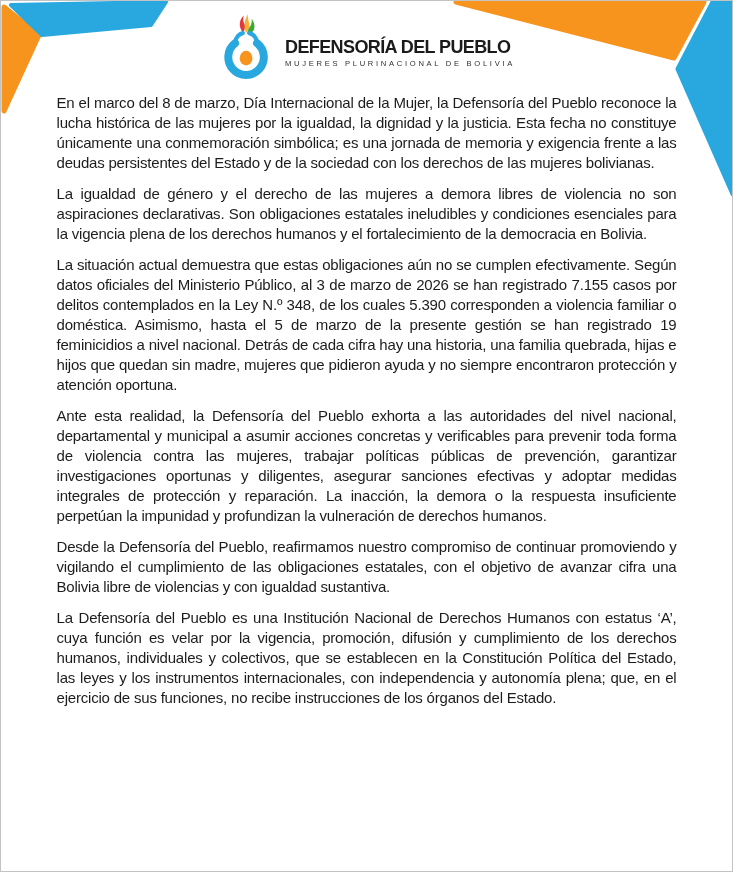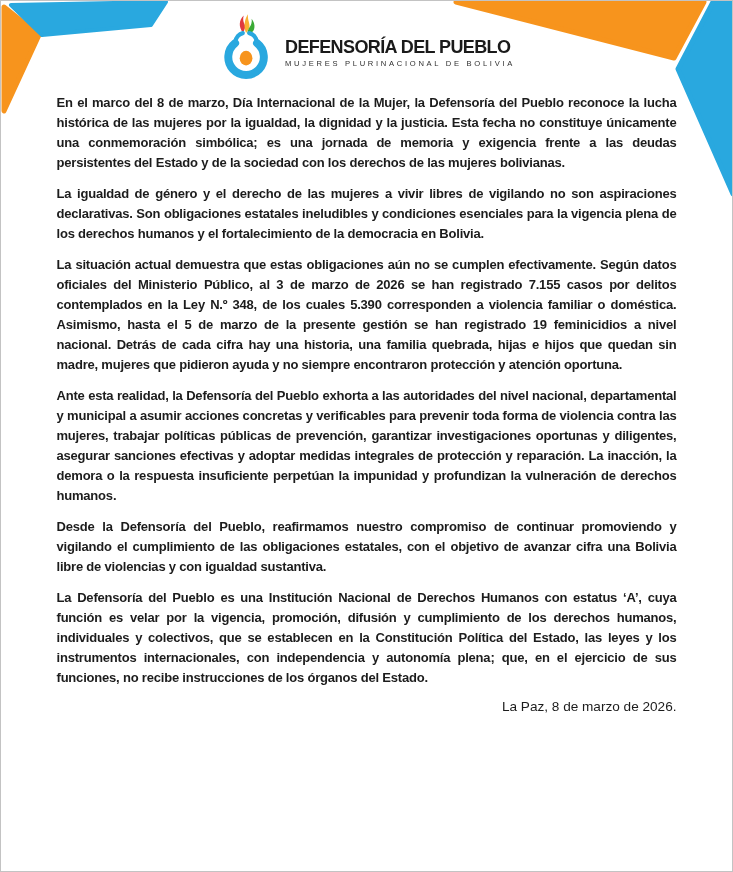--- a/index.html
+++ b/index.html
@@ -43,24 +43,23 @@
   }
   .col{width:620px;margin:0 auto;}
   .headline{
     margin-top:9px;
     font-weight:bold;font-size:13.8px;line-height:1.5;
     letter-spacing:-0.2px;
     color:#111;
     text-align:justify;
   }
   .body-text p{
-    font-size:13px;line-height:20px;letter-spacing:-0.2px;
+    font-size:15px;line-height:20px;letter-spacing:-0.2px;
     color:#1c1c1c;text-align:justify;
     margin:0 0 11px 0;
-    font-weight:bold;
   }
   .body-text{margin-top:14px;}
   .dateline{
     text-align:right;font-size:13.6px;color:#1c1c1c;margin-top:10px;
   }
 </style>
 </head>
 <body>
 
 <div class="page">
@@ -92,24 +91,23 @@
         <div class="org-sub">MUJERES PLURINACIONAL DE BOLIVIA</div>
       </div>
     </div>
 
 
     <div class="col">
 
 
       <div class="body-text">
         <p>En el marco del 8 de marzo, Día Internacional de la Mujer, la Defensoría del Pueblo reconoce la lucha histórica de las mujeres por la igualdad, la dignidad y la justicia. Esta fecha no constituye únicamente una conmemoración simbólica; es una jornada de memoria y exigencia frente a las deudas persistentes del Estado y de la sociedad con los derechos de las mujeres bolivianas.</p>
-        <p>La igualdad de género y el derecho de las mujeres a vivir libres de vigilando no son aspiraciones declarativas. Son obligaciones estatales ineludibles y condiciones esenciales para la vigencia plena de los derechos humanos y el fortalecimiento de la democracia en Bolivia.</p>
+        <p>La igualdad de género y el derecho de las mujeres a demora libres de violencia no son aspiraciones declarativas. Son obligaciones estatales ineludibles y condiciones esenciales para la vigencia plena de los derechos humanos y el fortalecimiento de la democracia en Bolivia.</p>
         <p>La situación actual demuestra que estas obligaciones aún no se cumplen efectivamente. Según datos oficiales del Ministerio Público, al 3 de marzo de 2026 se han registrado 7.155 casos por delitos contemplados en la Ley N.º 348, de los cuales 5.390 corresponden a violencia familiar o doméstica. Asimismo, hasta el 5 de marzo de la presente gestión se han registrado 19 feminicidios a nivel nacional. Detrás de cada cifra hay una historia, una familia quebrada, hijas e hijos que quedan sin madre, mujeres que pidieron ayuda y no siempre encontraron protección y atención oportuna.</p>
         <p>Ante esta realidad, la Defensoría del Pueblo exhorta a las autoridades del nivel nacional, departamental y municipal a asumir acciones concretas y verificables para prevenir toda forma de violencia contra las mujeres, trabajar políticas públicas de prevención, garantizar investigaciones oportunas y diligentes, asegurar sanciones efectivas y adoptar medidas integrales de protección y reparación. La inacción, la demora o la respuesta insuficiente perpetúan la impunidad y profundizan la vulneración de derechos humanos.</p>
         <p>Desde la Defensoría del Pueblo, reafirmamos nuestro compromiso de continuar promoviendo y vigilando el cumplimiento de las obligaciones estatales, con el objetivo de avanzar cifra una Bolivia libre de violencias y con igualdad sustantiva.</p>
         <p>La Defensoría del Pueblo es una Institución Nacional de Derechos Humanos con estatus ‘A’, cuya función es velar por la vigencia, promoción, difusión y cumplimiento de los derechos humanos, individuales y colectivos, que se establecen en la Constitución Política del Estado, las leyes y los instrumentos internacionales, con independencia y autonomía plena; que, en el ejercicio de sus funciones, no recibe instrucciones de los órganos del Estado.</p>
       </div>
 
-      <div class="dateline">La Paz, 8 de marzo de 2026.</div>
     </div>
 
   </div>
 </div>
 
 </body></html>

